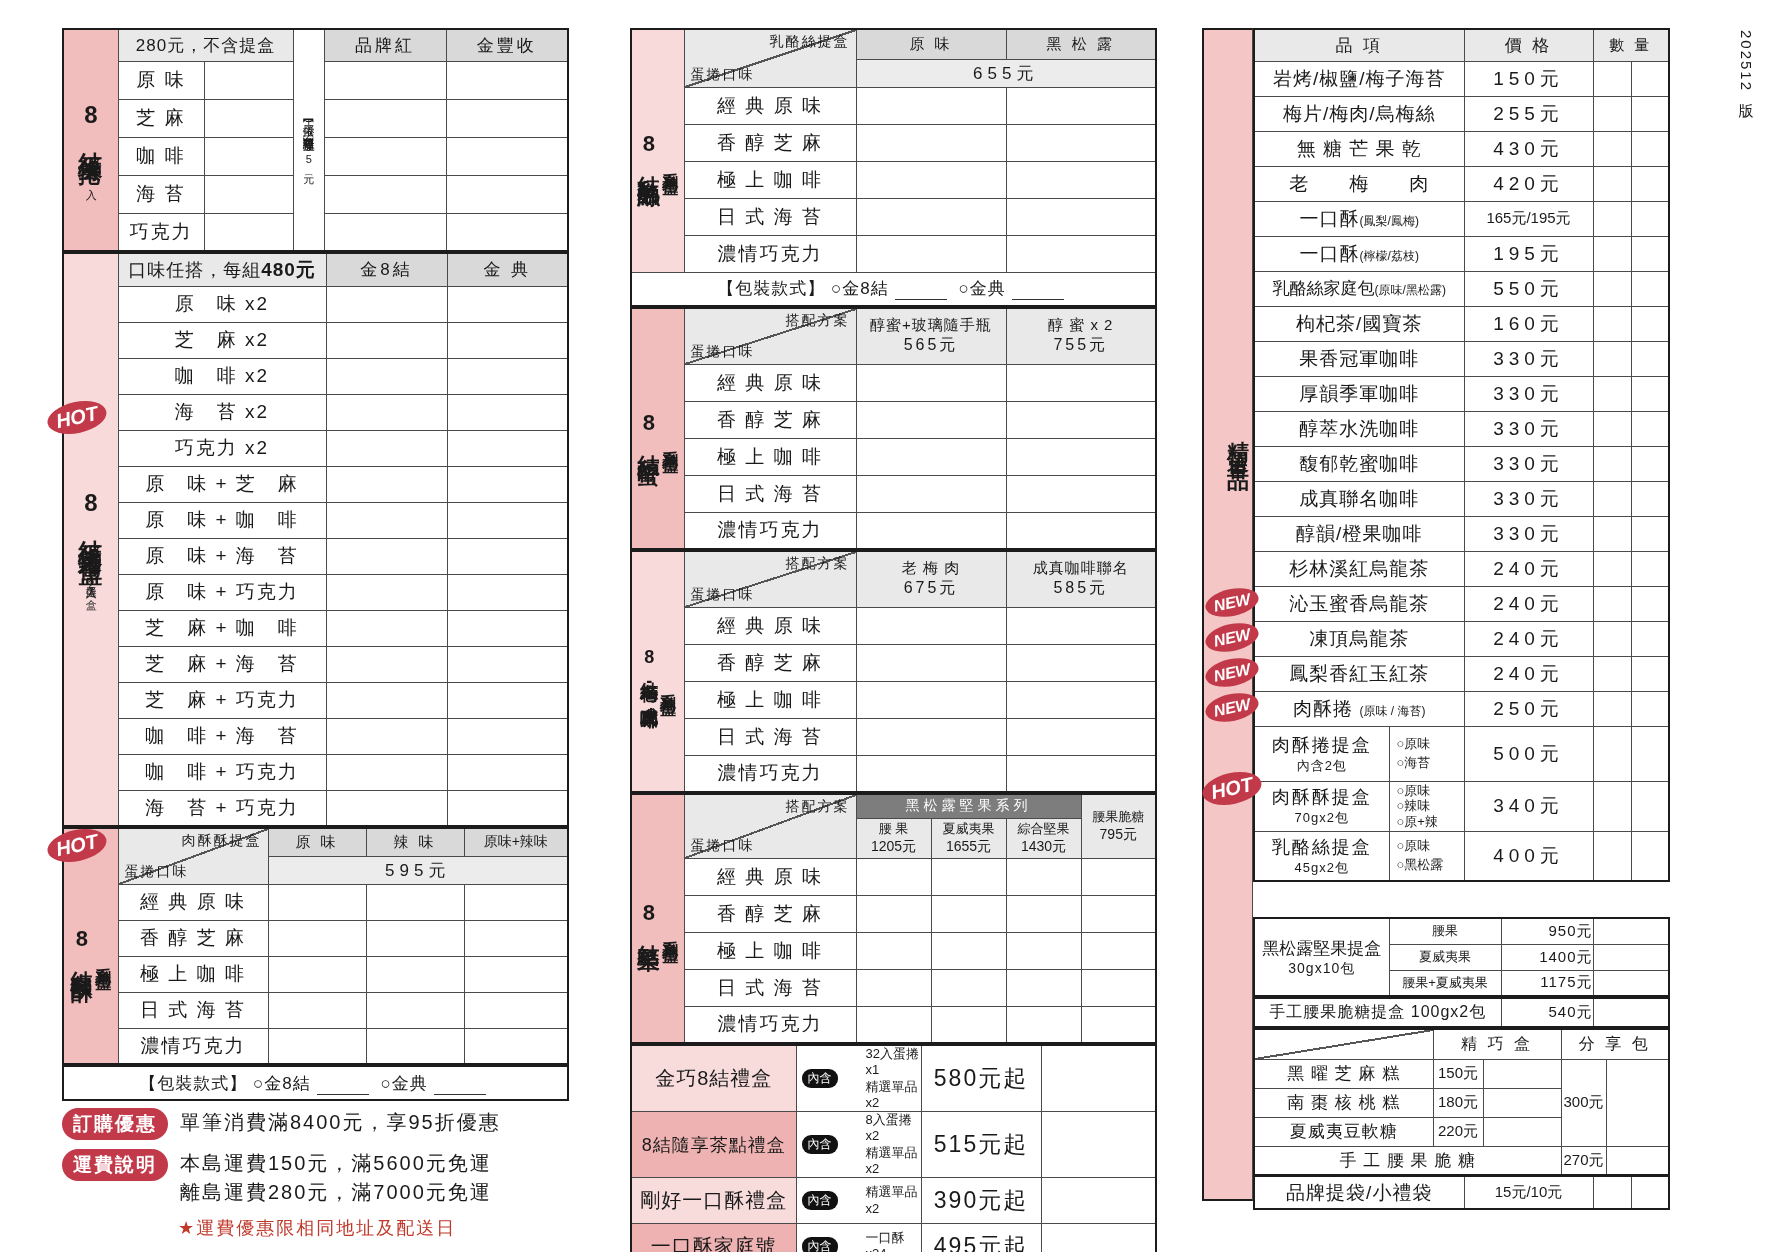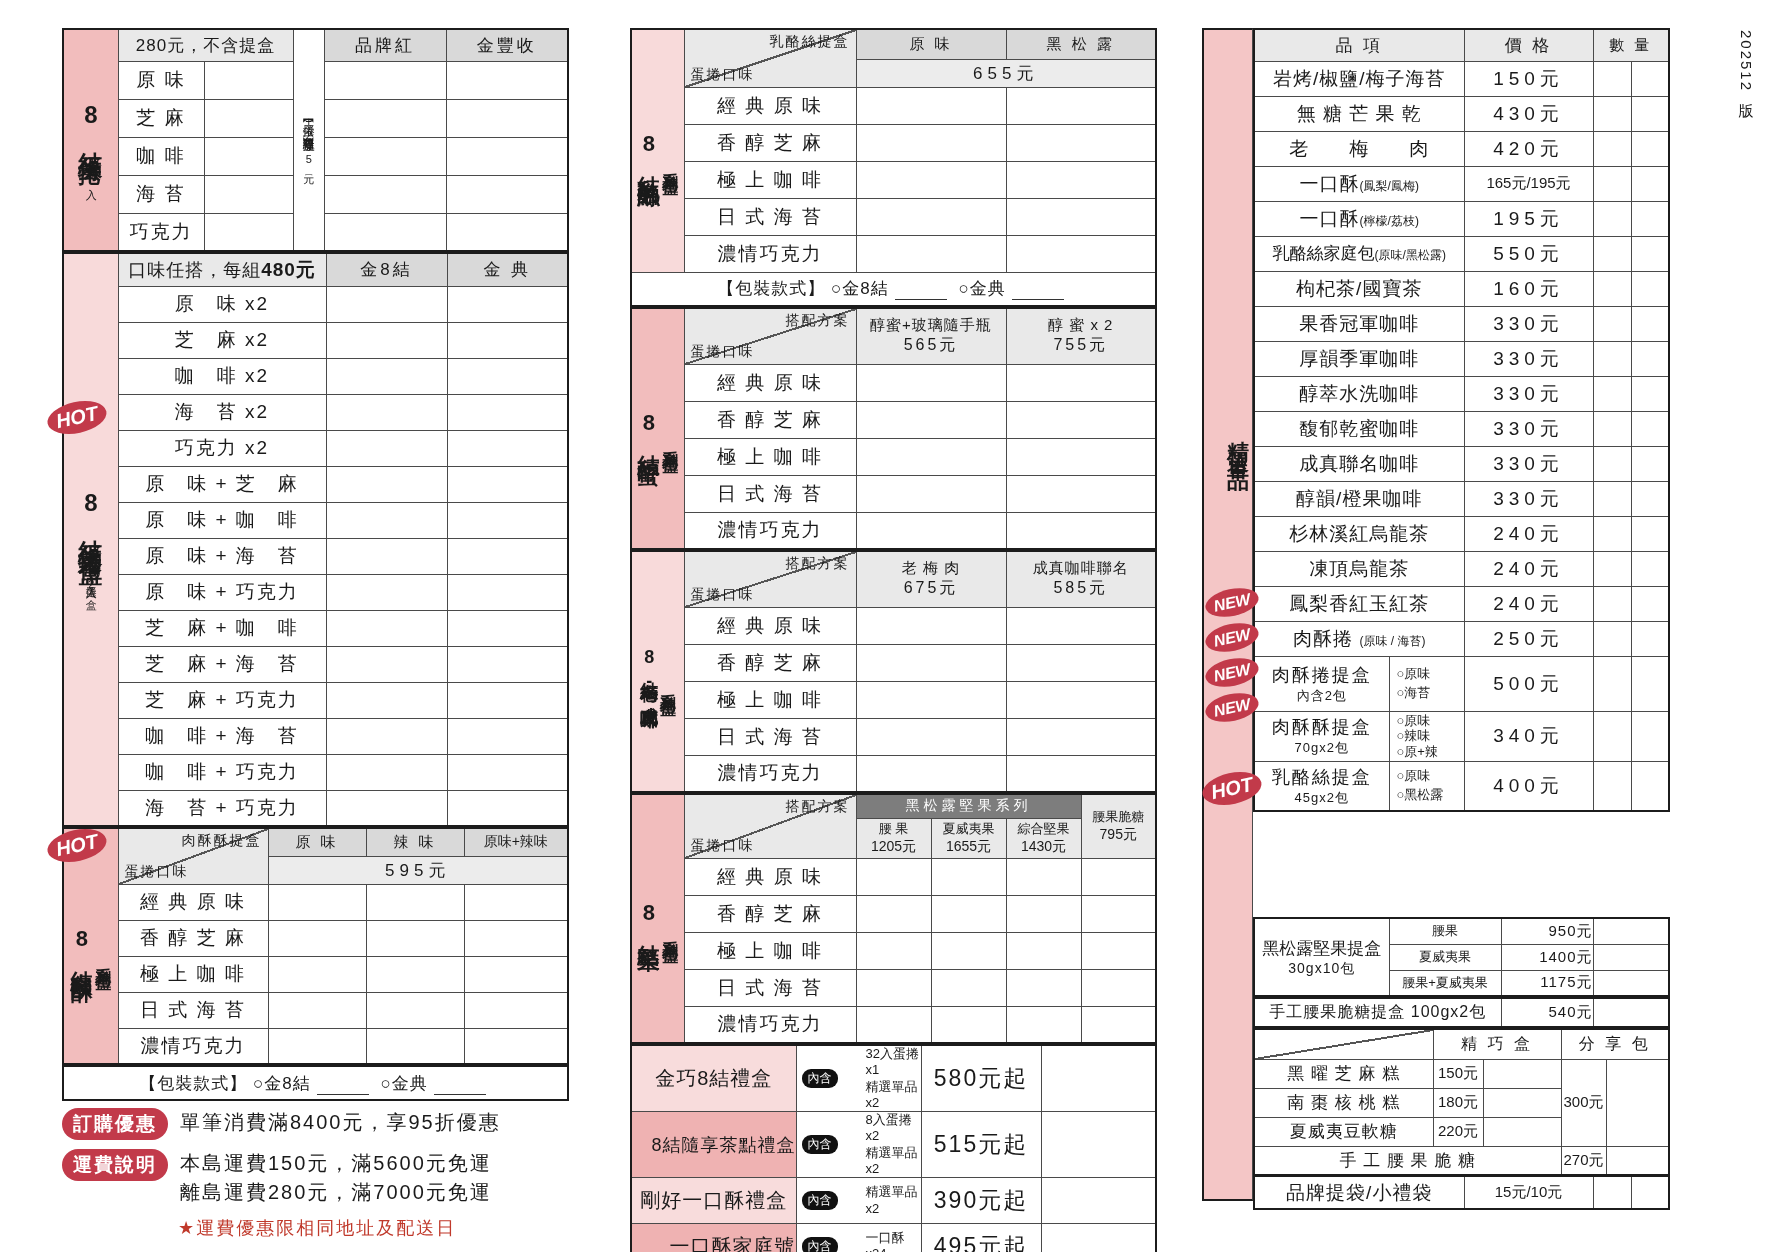--- a/index.html
+++ b/index.html
@@ -67,21 +67,21 @@
   .rprice.cmb { font-size:15px; letter-spacing:0; }
   .optcell { text-align:left; padding-left:7px; font-size:13px; line-height:1.45; }
   .oname .n1 { font-size:18px; letter-spacing:2px; }
   .oname .n2 { font-size:13px; letter-spacing:1px; }
   .nlab { font-size:13px; }
   .nprice { font-size:15px; letter-spacing:1px;text-align:right; }
   .swname { font-size:17px; letter-spacing:1px; }
   .swprice { font-size:15px; }
   .giftname { font-size:20px; letter-spacing:1px; }
   .giftname.pale { background:#f8dcdc; }
-  .giftname.deep { background:#efb2b2;text-align:right; }
+  .giftname.deep { background:#efb2b2; }
   .giftinc { display:flex; align-items:center; justify-content:flex-start; gap:5px; padding-left:5px; }
   .giftinc .lines { text-align:left; font-size:13px; line-height:1.25;margin-left:23px; }
   .giftprice { font-size:23px; letter-spacing:2px; }
   .vertag { position:absolute; writing-mode:vertical-rl; text-orientation:mixed; font-size:15px; letter-spacing:2px; }
   .hdrB { background:#e9e9e9; font-size:18px; letter-spacing:1px; }
   .hdrB b { font-size:19px; }
   
   .tA tr { height:38px; } .tA tr.h { height:32px; }
   .tB tr { height:36px; } .tB tr.h { height:33px; }
   .tC tr { height:36px; } .tC tr.h1 { height:28px; } .tC tr.h2 { height:28px; }
@@ -694,20 +694,26 @@
         <td class="chdr" style="background:#e9e9e9">價 格</td>
         <td class="chdr" style="background:#e9e9e9; font-size:15px" colspan="2">數 量</td>
       </tr>
       <tr>
             <td class="rname" colspan="2">岩烤/椒鹽/梅子海苔</td>
             <td class="rprice">150元</td>
             <td class="en"></td>
             <td class="en"></td>
           </tr>
       <tr>
+            <td class="rname" colspan="2">梅片/梅肉/烏梅絲</td>
+            <td class="rprice">255元</td>
+            <td class="en"></td>
+            <td class="en"></td>
+          </tr>
+      <tr>
             <td class="rname" colspan="2">無 糖 芒 果 乾</td>
             <td class="rprice">430元</td>
             <td class="en"></td>
             <td class="en"></td>
           </tr>
       <tr>
             <td class="rname" colspan="2">老　　梅　　肉</td>
             <td class="rprice">420元</td>
             <td class="en"></td>
             <td class="en"></td>
@@ -767,20 +773,26 @@
             <td class="en"></td>
           </tr>
       <tr>
             <td class="rname" colspan="2">醇韻/橙果咖啡</td>
             <td class="rprice">330元</td>
             <td class="en"></td>
             <td class="en"></td>
           </tr>
       <tr>
             <td class="rname" colspan="2">杉林溪紅烏龍茶</td>
+            <td class="rprice">240元</td>
+            <td class="en"></td>
+            <td class="en"></td>
+          </tr>
+      <tr>
+            <td class="rname" colspan="2">沁玉蜜香烏龍茶</td>
             <td class="rprice">240元</td>
             <td class="en"></td>
             <td class="en"></td>
           </tr>
       <tr>
             <td class="rname" colspan="2">凍頂烏龍茶</td>
             <td class="rprice">240元</td>
             <td class="en"></td>
             <td class="en"></td>
           </tr>

